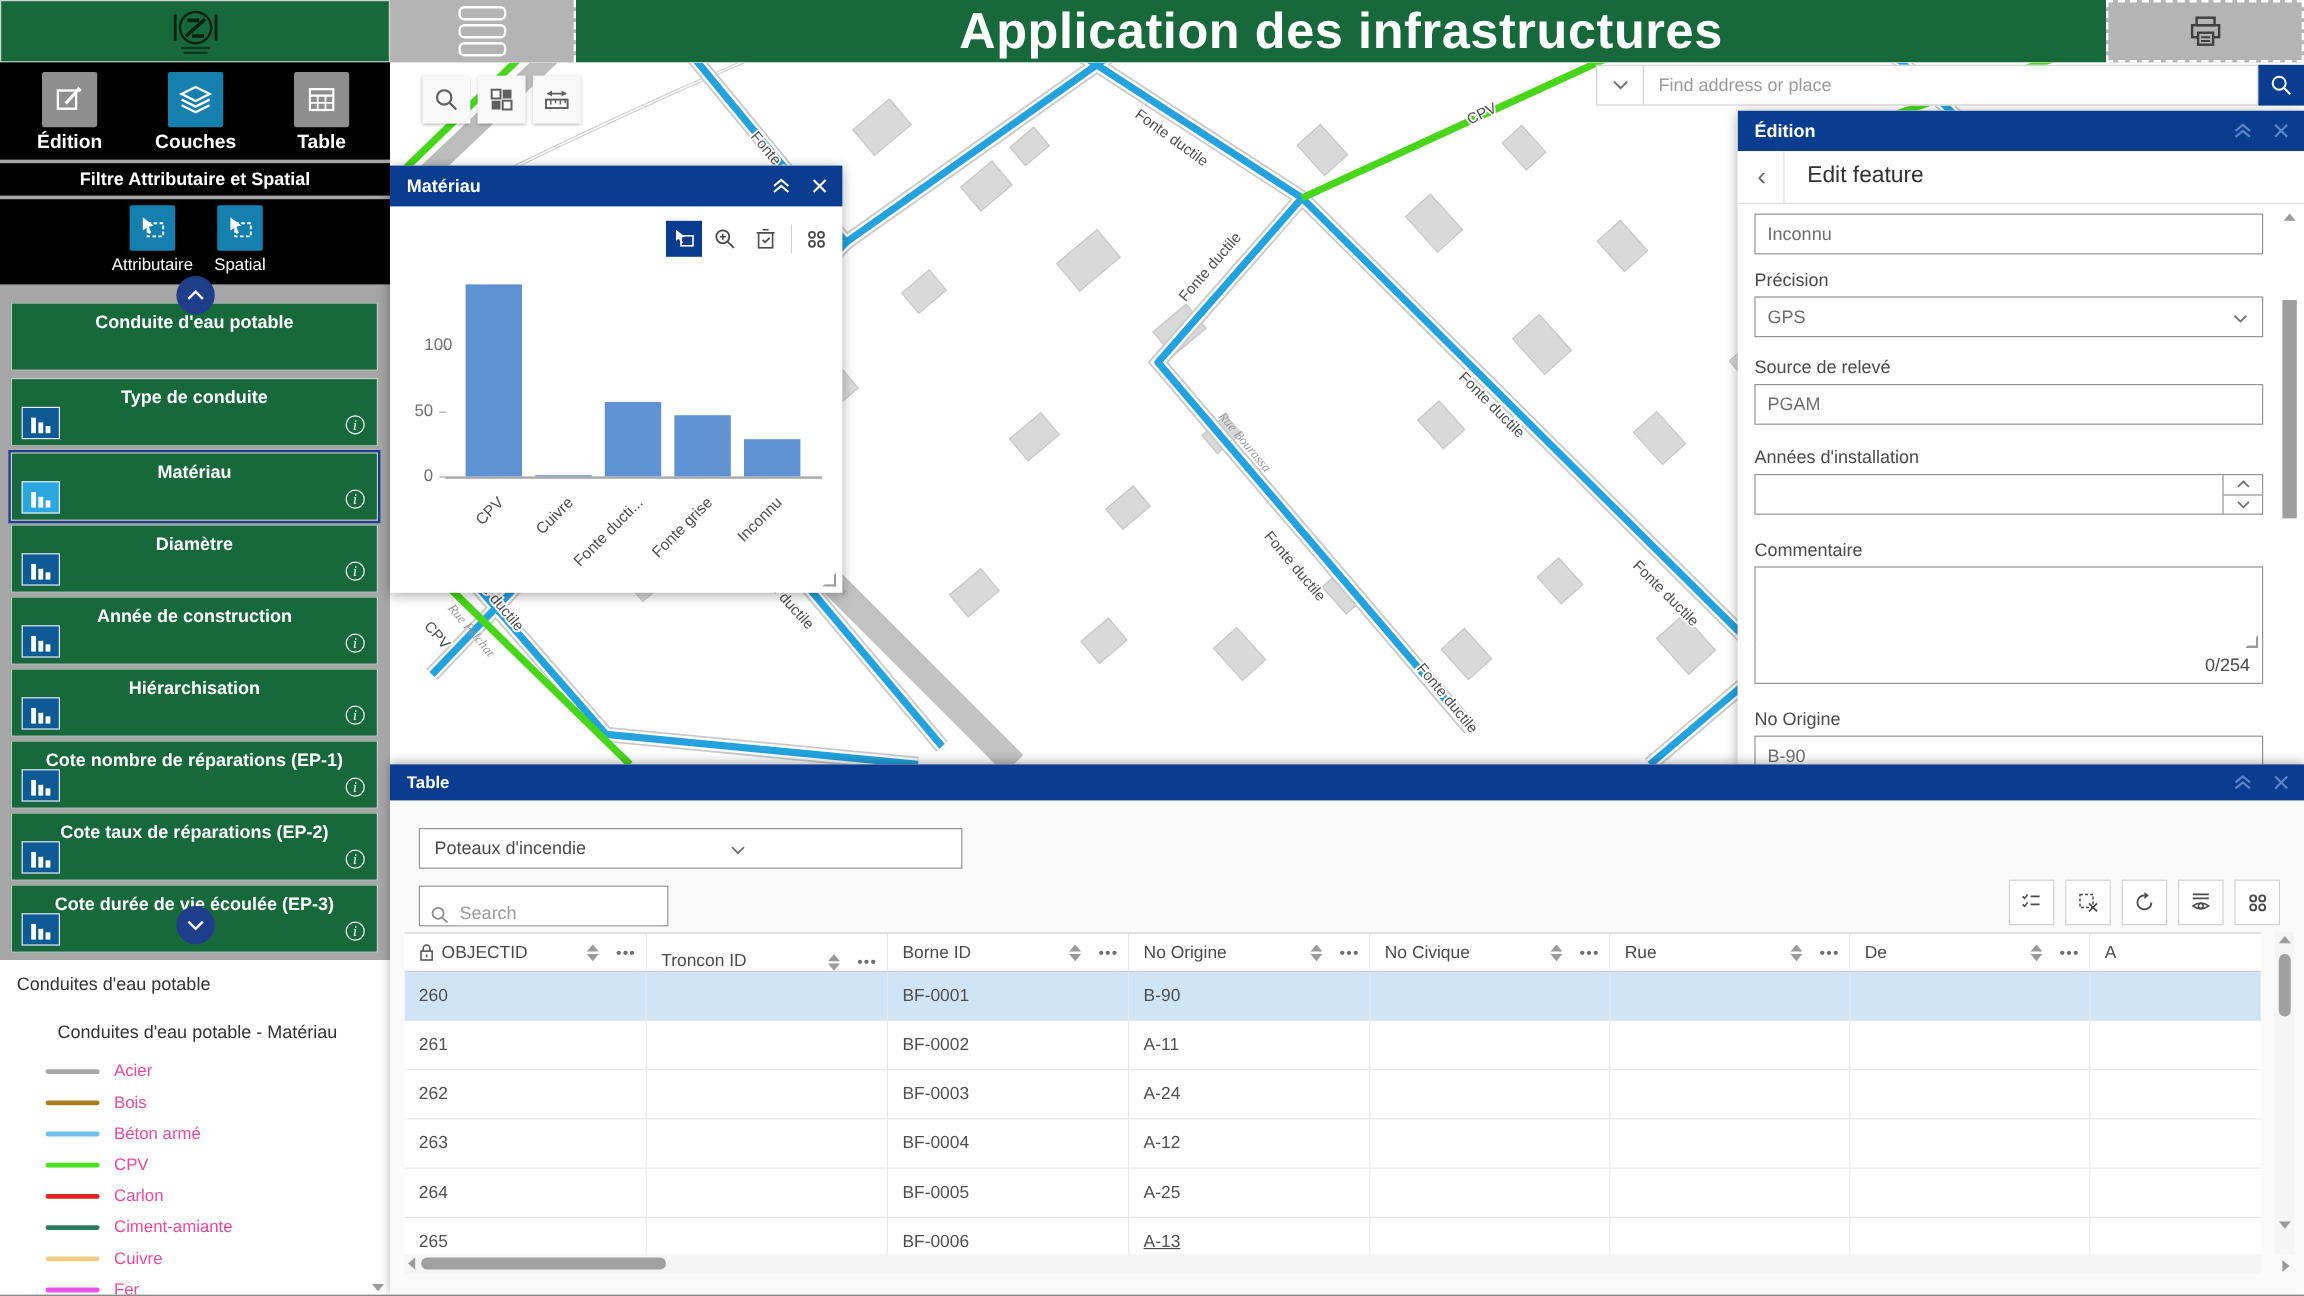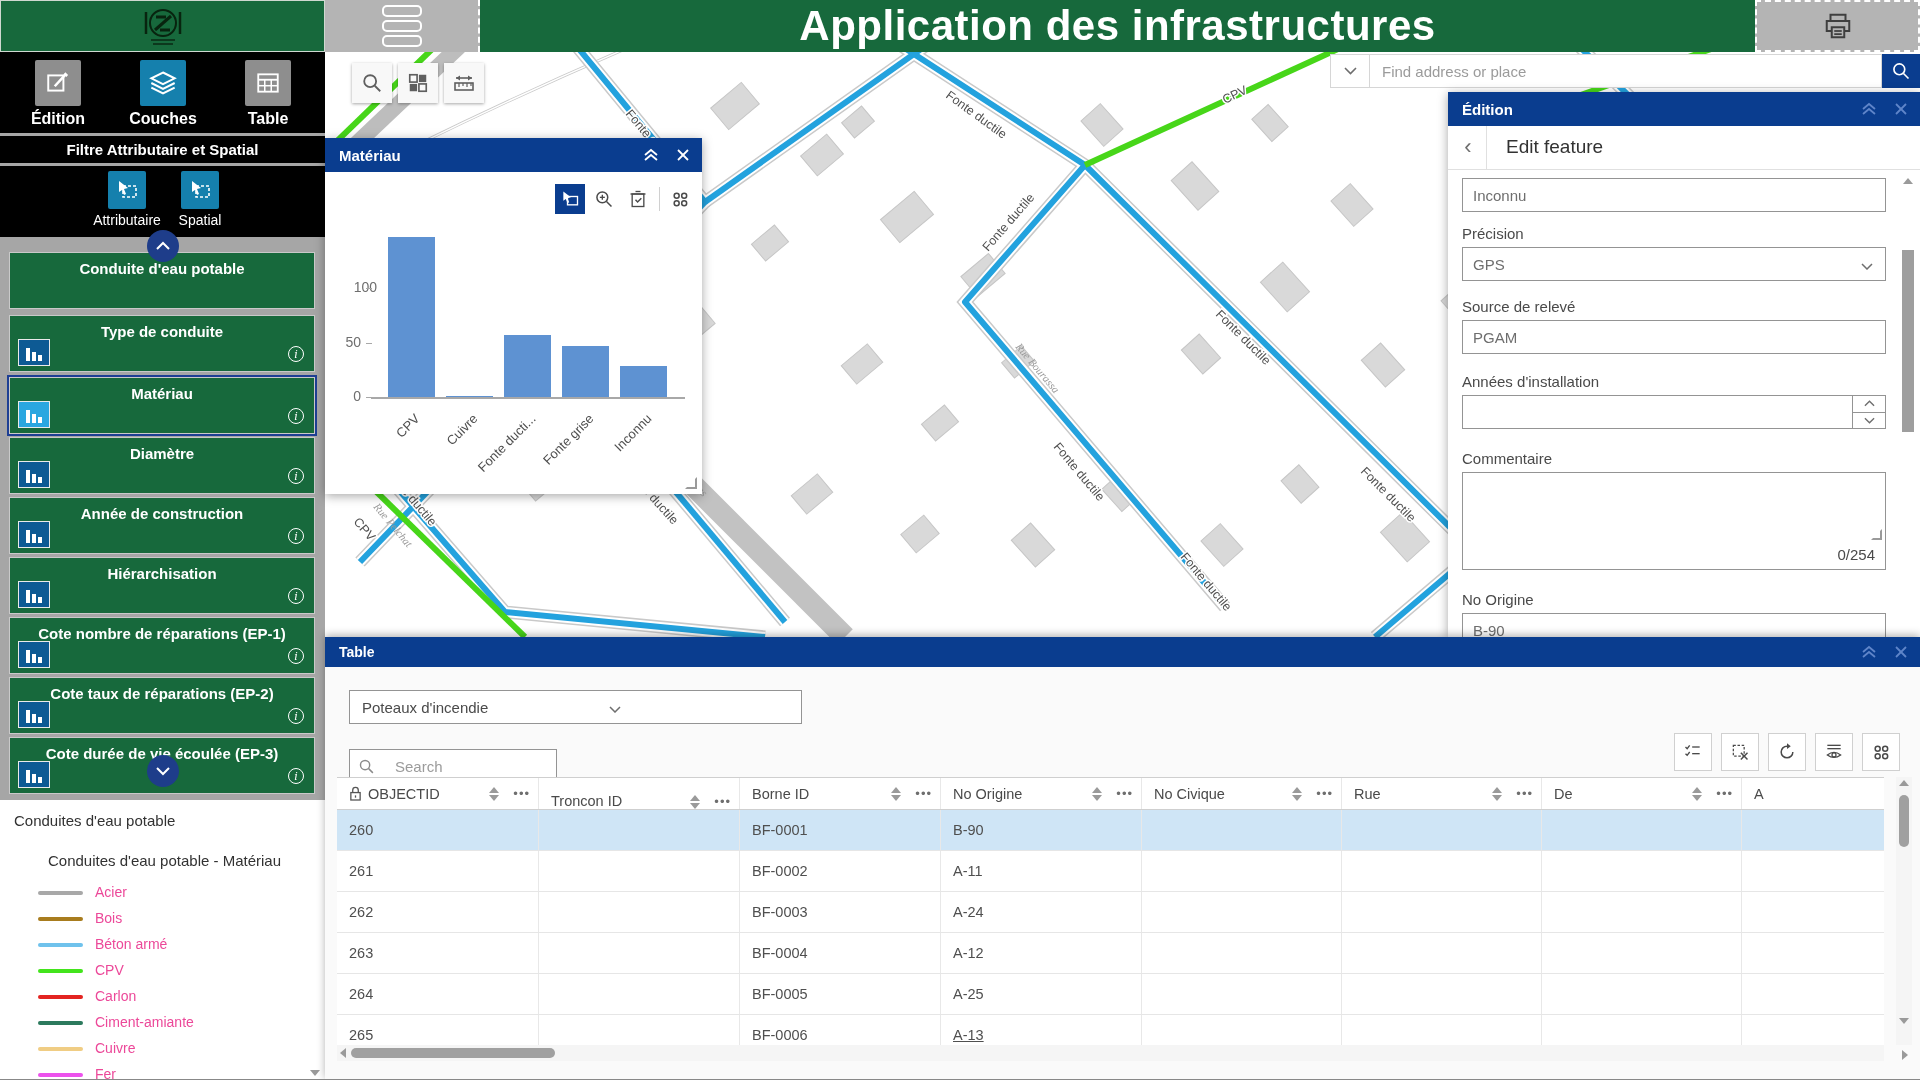--- a/index.html
+++ b/index.html
@@ -85,21 +85,21 @@
   .e-scroll{position:absolute;right:6px;top:84px;width:12px;bottom:0;}
   .e-scroll-thumb{position:absolute;left:0;top:74px;width:12px;height:182px;background:#9e9e9e;}
   .tri-up{width:0;height:0;border-left:5px solid transparent;border-right:5px solid transparent;border-bottom:6px solid #9a9a9a;}
   .tri-down{width:0;height:0;border-left:5px solid transparent;border-right:5px solid transparent;border-top:6px solid #9a9a9a;}
   .tri-left{width:0;height:0;border-top:5px solid transparent;border-bottom:5px solid transparent;border-right:6px solid #9a9a9a;}
   .tri-right{width:0;height:0;border-top:5px solid transparent;border-bottom:5px solid transparent;border-left:6px solid #9a9a9a;}
   
   .table-panel{position:absolute;left:325px;top:637px;width:1595px;height:443px;background:#fafafa;box-shadow:0 -2px 8px rgba(0,0,0,.3);}
   .table-panel .p-header{height:30px;}
   .t-select{position:absolute;left:24px;top:53px;width:453px;height:34px;border:1px solid #949494;background:#fff;box-sizing:border-box;font-size:15px;color:#4a4a4a;display:flex;align-items:center;padding-left:12px;cursor:pointer;}
-  .t-search{position:absolute;left:24px;top:112px;width:208px;height:34px;border:1px solid #949494;background:#fff;box-sizing:border-box;display:flex;align-items:center;padding:0 8px;gap:18px;color:#8a8a8a;}
+  .t-search{position:absolute;left:24px;top:101px;width:208px;height:34px;border:1px solid #949494;background:#fff;box-sizing:border-box;display:flex;align-items:flex-end;padding:0 8px;gap:6px;color:#8a8a8a;}
   .t-search input{border:none;outline:none;flex:1;font-size:15px;font-family:"Liberation Sans",sans-serif;color:#323232;min-width:0;}
   .t-search input::placeholder{color:#9b9b9b;}
   .t-toolbar{position:absolute;top:96px;left:1349px;display:flex;gap:9px;}
   .t-btn{width:38px;height:38px;background:#fff;border:1px solid #d0d0d0;box-sizing:border-box;display:flex;align-items:center;justify-content:center;color:#4a4a4a;cursor:pointer;}
   .t-headrow{position:absolute;left:12px;top:140px;width:1547px;height:33px;background:#fff;border-top:1px solid #cfcfcf;border-bottom:1px solid #cfcfcf;box-sizing:border-box;display:flex;}
   .t-hcell{position:relative;display:flex;align-items:center;gap:6px;font-size:14.5px;color:#4a4a4a;border-right:1px solid #e8e8e8;box-sizing:border-box;padding-left:12px;cursor:pointer;}
   .t-sort{margin-left:auto;display:flex;flex-direction:column;gap:2px;align-items:center;cursor:pointer;}
   .t-dots{color:#6e6e6e;font-size:13px;letter-spacing:1px;margin:0 8px 0 8px;cursor:pointer;}
   .t-rows{position:absolute;left:12px;top:173px;width:1547px;height:235px;overflow:hidden;background:#fff;}
   .t-row{display:flex;height:41px;border-bottom:1px solid #e6e6e6;box-sizing:border-box;background:#fff;cursor:pointer;}

